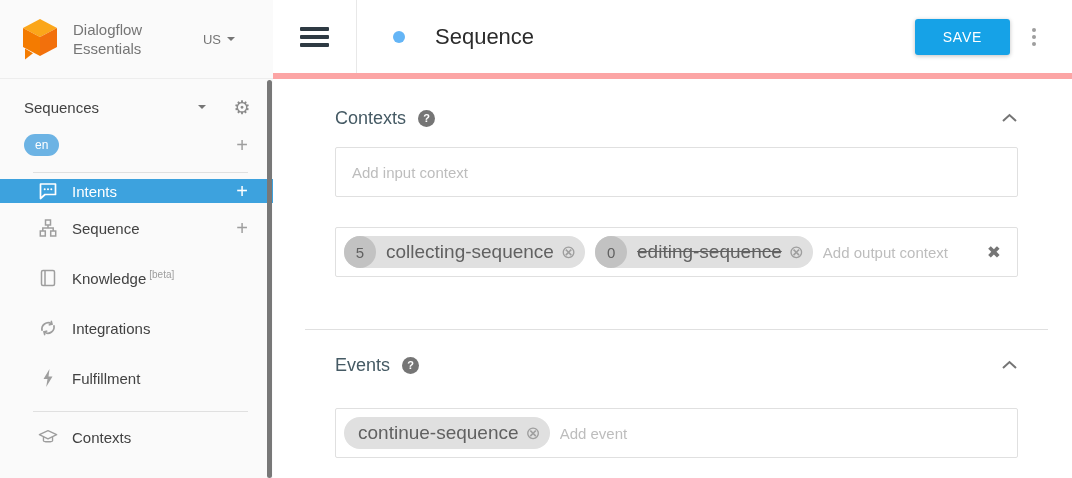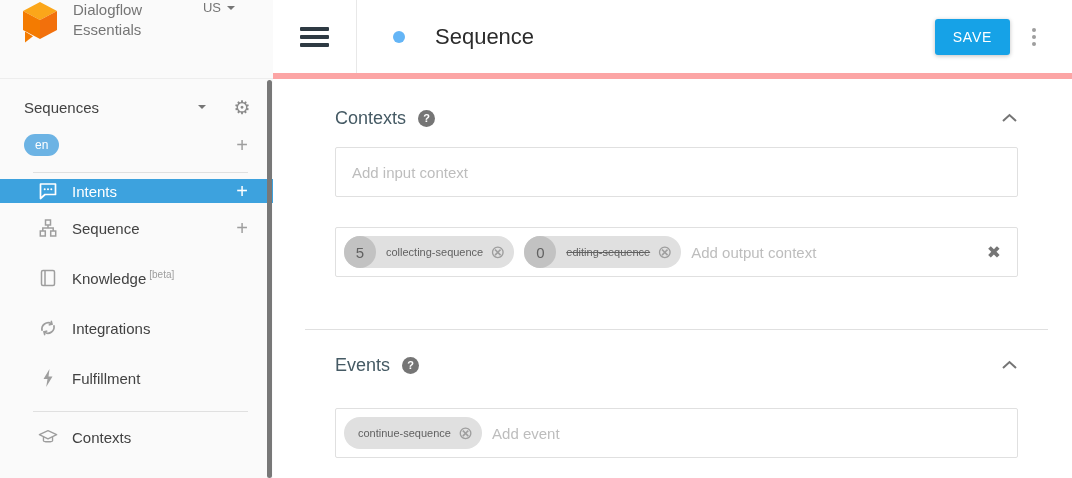--- a/index.html
+++ b/index.html
@@ -2,21 +2,21 @@
 <html><head>
 <meta charset="utf-8">
 <style>
   * { margin:0; padding:0; box-sizing:border-box; }
   html,body { width:1072px; height:478px; overflow:hidden; background:#fff;
     font-family:"Liberation Sans", sans-serif; }
   .app { display:flex; width:1072px; height:478px; }
 
   
   .sidebar { position:relative; width:273px; background:#fafafa; flex:none; }
-  .sidebar-header { height:79px; display:flex; align-items:flex-start; padding-left:20px;
+  .sidebar-header { height:79px; display:flex; align-items:center; padding-left:20px;
     border-bottom:1px solid #ededed; background:#fafafa; }
   .brand-text { margin-left:13px; font-size:15px; color:#757575; line-height:1.3; }
   .region { margin-left:auto; margin-right:38px; font-size:13px; color:#757575;
     display:flex; align-items:center; cursor:pointer; }
   .caret-down { width:0; height:0; border-left:4px solid transparent;
     border-right:4px solid transparent; border-top:4px solid #757575; margin-left:6px; }
   .sidebar-body { padding-top:9px; }
   .srow { display:flex; align-items:center; height:38px; padding-left:24px; }
   .agent-name { font-size:15px; color:#424242; }
   .agent-caret { margin-left:auto; }
@@ -43,21 +43,21 @@
   .main { flex:1; display:flex; flex-direction:column; background:#fff; min-width:0; }
   .main-header { height:79px; flex:none; display:flex; align-items:center;
     border-bottom:6px solid #fca5a5; }
   .hamburger-area { width:84px; height:100%; flex:none; display:flex; align-items:center;
     justify-content:center; border-right:1px solid #e8e8e8; cursor:pointer; }
   .hamburger { display:flex; flex-direction:column; gap:4px; }
   .hamburger span { display:block; width:29px; height:4px; background:#2e3a43; border-radius:1px; }
   .intent-dot { width:12px; height:12px; border-radius:50%; background:#64b5f6;
     margin-left:36px; flex:none; }
   .page-title { margin-left:30px; font-size:22px; font-weight:400; color:#2b2b2b; }
-  .save-btn { margin-left:auto; width:75px; height:36px; border:none; border-radius:3px;
+  .save-btn { margin-left:auto; width:95px; height:36px; border:none; border-radius:3px;
     background:#16a2e7; color:#fff; font-family:inherit; font-size:14px; font-weight:500;
     letter-spacing:.8px; cursor:pointer; box-shadow:0 1px 4px rgba(0,0,0,.25); }
   .kebab { margin-left:18px; margin-right:32px; display:flex; flex-direction:column;
     gap:3px; padding:6px 4px; cursor:pointer; }
   .kebab i { width:4px; height:4px; border-radius:50%; background:#9e9e9e; }
 
   
   .content { padding:0 54px 0 62px; }
   .section-head { display:flex; align-items:center; height:26px; }
   .section-head.contexts-head { margin-top:26px; }
@@ -71,21 +71,21 @@
     display:flex; align-items:center; padding:0 16px; background:#fff; }
   .input-box.chips-box { padding-left:8px; margin-top:30px; }
   .ghost-input { flex:1; min-width:40px; border:none; outline:none; background:transparent;
     font-family:inherit; font-size:15px; color:#616161; }
   .ghost-input::placeholder { color:#bdbdbd; opacity:1; }
   .chip { display:inline-flex; align-items:center; height:32px; border-radius:16px;
     background:#e0e0e0; margin-right:10px; padding-right:9px; flex:none; }
   .chip .lifespan { width:32px; height:32px; border-radius:50%; background:#c2c2c2;
     color:#616161; font-size:15px; display:flex; align-items:center; justify-content:center;
     flex:none; }
-  .chip .chip-label { margin:0 7px 0 10px; font-size:11px; color:#616161; white-space:nowrap; }
+  .chip .chip-label { margin:0 7px 0 10px; font-size:19px; color:#616161; white-space:nowrap; }
   .chip .chip-label.no-badge { margin-left:14px; }
   .chip .chip-label.struck { text-decoration:line-through; }
   .chip-remove { font-size:18px; color:#9e9e9e; line-height:1; cursor:pointer; }
   .clear-x { margin-left:auto; font-size:17px; color:#757575; cursor:pointer; flex:none; }
   .content-divider { height:1px; background:#e0e0e0; margin:52px -30px 0 -30px; }
   .events-box { margin-top:30px; }
 </style>
 </head>
 <body>
 

